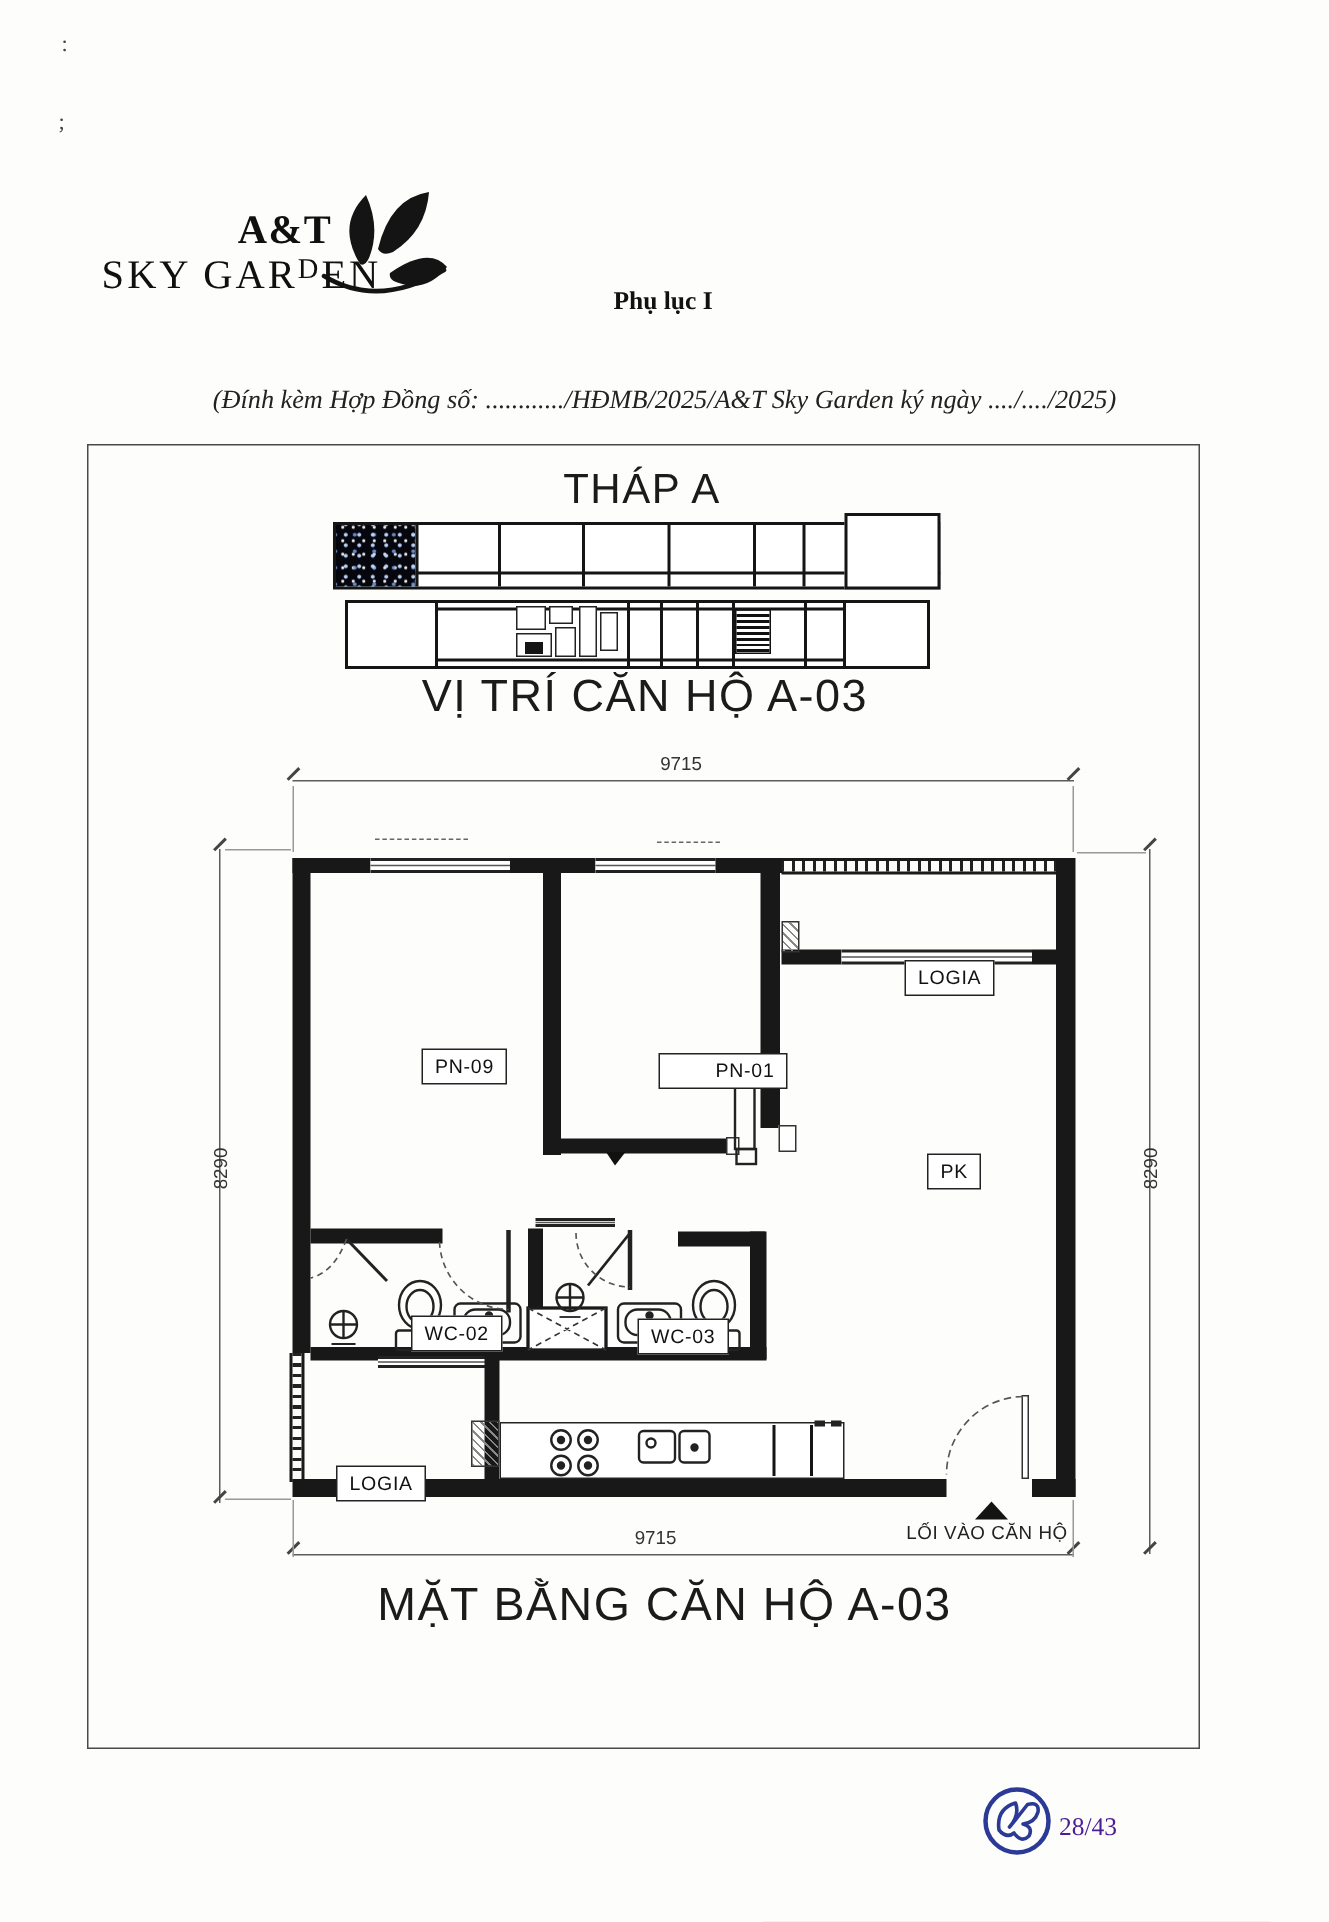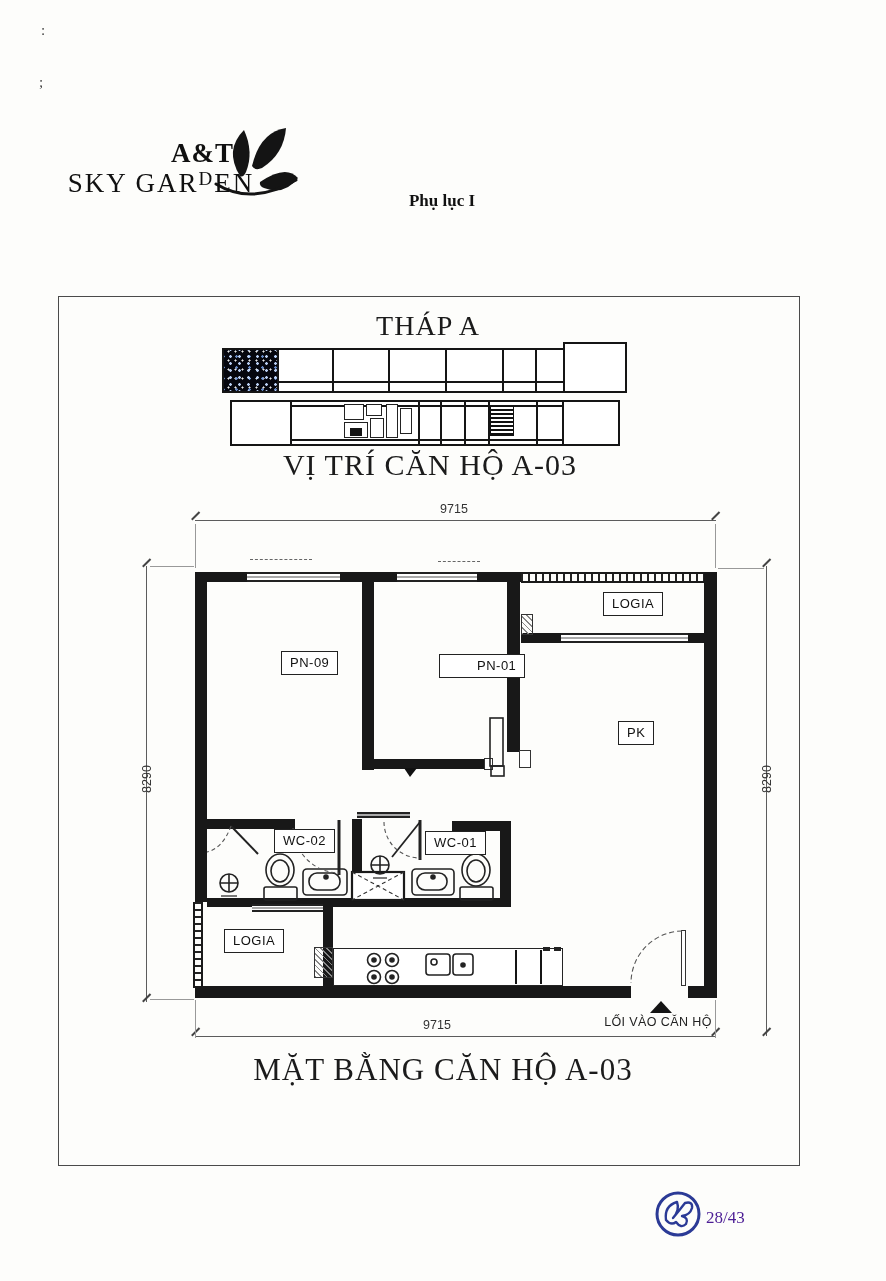--- a/index.html
+++ b/index.html
@@ -1,35 +1,35 @@
 <!DOCTYPE html>
 <html><head>
 <meta charset="utf-8">
 <style>
   html,body{margin:0;padding:0;background:#e8e8e8;}
   .page{position:relative;width:886px;height:1281px;background:#fdfdfb;overflow:hidden;
         font-family:"Liberation Serif","DejaVu Serif",serif;color:#1b1b1b;}
   .abs{position:absolute;}
   
   .mark{position:absolute;font:15px "Liberation Serif",serif;color:#444;}
-  .logo1{position:absolute;left:146px;top:138px;width:88px;text-align:right;
+  .logo1{position:absolute;left:146px;top:138px;width:88px;text-align:center;
          font:600 27px "Liberation Serif",serif;letter-spacing:1px;color:#101010;}
   .logo2{position:absolute;left:42px;top:168px;width:238px;text-align:center;
          font:500 27px "Liberation Serif",serif;letter-spacing:2px;color:#101010;white-space:nowrap;}
   .logo2 .supD{font-size:19px;vertical-align:7px;}
   .appendix{position:absolute;left:357px;top:191px;width:170px;text-align:center;
             font:bold 17px "Liberation Serif",serif;color:#111;}
   .doc-title{position:absolute;left:60px;top:223px;width:766px;text-align:center;
              font:bold 19.5px "Liberation Serif",serif;letter-spacing:.2px;color:#141414;}
   .doc-sub{position:absolute;left:60px;top:256px;width:766px;text-align:center;
            font:italic 17.5px "Liberation Serif",serif;color:#222;}
   
   .frame{position:absolute;left:58px;top:296px;width:740px;height:868px;
          border:1.6px solid #4a4a4a;background:transparent;}
-  .big-title{position:absolute;text-align:center;font-family:Liberation Serif, serif;
+  .big-title{position:absolute;text-align:center;font-family:Liberation Sans, sans-serif;
              color:#1b1b1b;letter-spacing:1px;white-space:nowrap;}
   
   .striprow{position:absolute;border:2px solid #151515;background:#fff;box-sizing:border-box;}
   .cl{position:absolute;background:#151515;}
   .speckle{position:absolute;background-color:#05060e;
       background-image:radial-gradient(circle, rgba(195,218,255,.95) 0 1px, transparent 1.6px),
                        radial-gradient(circle, rgba(120,160,230,.85) 0 1px, transparent 1.5px),
                        radial-gradient(circle, rgba(255,255,255,.9) 0 .8px, transparent 1.3px);
       background-size:9px 7px,13px 11px,7px 9px;background-position:2px 3px,6px 1px,1px 6px;}
   .minibox{position:absolute;border:1.2px solid #222;background:#fff;box-sizing:border-box;}
@@ -49,21 +49,21 @@
   .furn{position:absolute;background:#fff;border:1.6px solid #242424;box-sizing:border-box;}
   .dash{position:absolute;border-top:1.5px dashed #666;height:0;}
   
   .dimline{position:absolute;background:#5c5c5c;}
   .ext{position:absolute;background:#999;}
   .tick{position:absolute;width:11px;height:1.6px;background:#444;transform:rotate(-45deg);}
   .dimlabel{position:absolute;font:12.5px "Liberation Sans","DejaVu Sans",sans-serif;color:#333;text-align:center;}
   .dim-rot{transform:rotate(-90deg);}
   
   .roomlabel{position:absolute;font:13px/1.25 "Liberation Sans","DejaVu Sans",sans-serif;color:#111;
-      border:1.4px solid #222;background:#fff;padding:3px 8px;letter-spacing:.5px;}
+      border:1.4px solid #222;background:#fff;padding:3px 8px;letter-spacing:.5px;margin-top:48px;}
   .ent-label{position:absolute;left:594px;top:1015px;width:128px;text-align:center;
       font:12.5px "Liberation Sans","DejaVu Sans",sans-serif;letter-spacing:.4px;color:#222;}
   .ent-tri{position:absolute;left:650px;top:1001px;width:0;height:0;
       border-left:11px solid transparent;border-right:11px solid transparent;border-bottom:12px solid #141414;}
   
   .pagenum{position:absolute;left:706px;top:1208px;font:17px "Liberation Serif",serif;color:#4c1d95;}
 </style>
 </head>
 <body>
 
@@ -75,20 +75,21 @@
   <div class="logo1">A&amp;T</div>
   <svg class="abs" style="left:210px;top:122px;" width="92" height="80" viewBox="0 0 92 80">
     <path d="M30,54 Q14,28 34,8 Q44,30 36,50 Q33,56 30,54 Z" fill="#141414"></path>
     <path d="M42,44 Q50,10 76,6 Q74,32 52,46 Q45,49 42,44 Z" fill="#141414"></path>
     <path d="M50,60 Q76,42 88,56 Q74,74 54,66 Q49,64 50,60 Z" fill="#141414"></path>
     <path d="M6,62 Q42,84 86,58" fill="none" stroke="#141414" stroke-width="3" stroke-linecap="round"></path>
   </svg>
   <div class="logo2"><span>SKY GAR</span><span class="supD">D</span><span>EN</span></div>
 
   <div class="appendix">Phụ lục I</div>
+  <div class="doc-sub">(Đính kèm Hợp Đồng số: ............/HĐMB/2025/A&amp;T Sky Garden ký ngày ..../..../2025)</div>
 
   <div class="frame"></div>
 
   <div class="big-title" style="left:298px;top:310px;width:260px;font-size:28px;">THÁP A</div>
 
   <div class="striprow" style="left:222px;top:348px;width:405px;height:45px;">
     <div class="speckle" style="left:0;top:0;width:53px;height:41px;"></div>
     <div class="cl" style="left:53px;top:0;width:2px;height:41px;"></div>
     <div class="cl" style="left:108px;top:0;width:2px;height:41px;"></div>
     <div class="cl" style="left:164px;top:0;width:2px;height:41px;"></div>
@@ -257,21 +258,21 @@
           <rect x="298" y="196" width="13" height="10"></rect>
       </g>
     </g>
   </svg>
 
   <div class="roomlabel" style="left:603px;top:592px;">LOGIA</div>
   <div class="roomlabel" style="left:281px;top:651px;">PN-09</div>
   <div class="roomlabel" style="left:439px;top:654px;padding-left:37px;">PN-01</div>
   <div class="roomlabel" style="left:618px;top:721px;">PK</div>
   <div class="roomlabel" style="left:274px;top:829px;">WC-02</div>
-  <div class="roomlabel" style="left:425px;top:831px;">WC-01</div>
+  <div class="roomlabel" style="left:425px;top:831px;">WC-03</div>
   <div class="roomlabel" style="left:224px;top:929px;">LOGIA</div>
 
   <div class="ent-tri"></div>
   <div class="ent-label">LỐI VÀO CĂN HỘ</div>
 
   <div class="big-title" style="left:220px;top:1052px;width:446px;font-size:31px;">MẶT BẰNG CĂN HỘ A-03</div>
 
   <svg class="abs" style="left:652px;top:1188px;" width="52" height="52" viewBox="0 0 52 52">
     <circle cx="26" cy="26" r="21" fill="none" stroke="#2b3a96" stroke-width="3"></circle>
     <path d="M14,32 Q12,18 25,14 Q28,22 21,30 Q26,24 33,15 Q41,13 40,20 Q38,27 30,28 Q37,30 34,36 Q29,41 24,34 Q19,38 14,32 Z" fill="none" stroke="#2b3a96" stroke-width="2.4" stroke-linejoin="round"></path>

